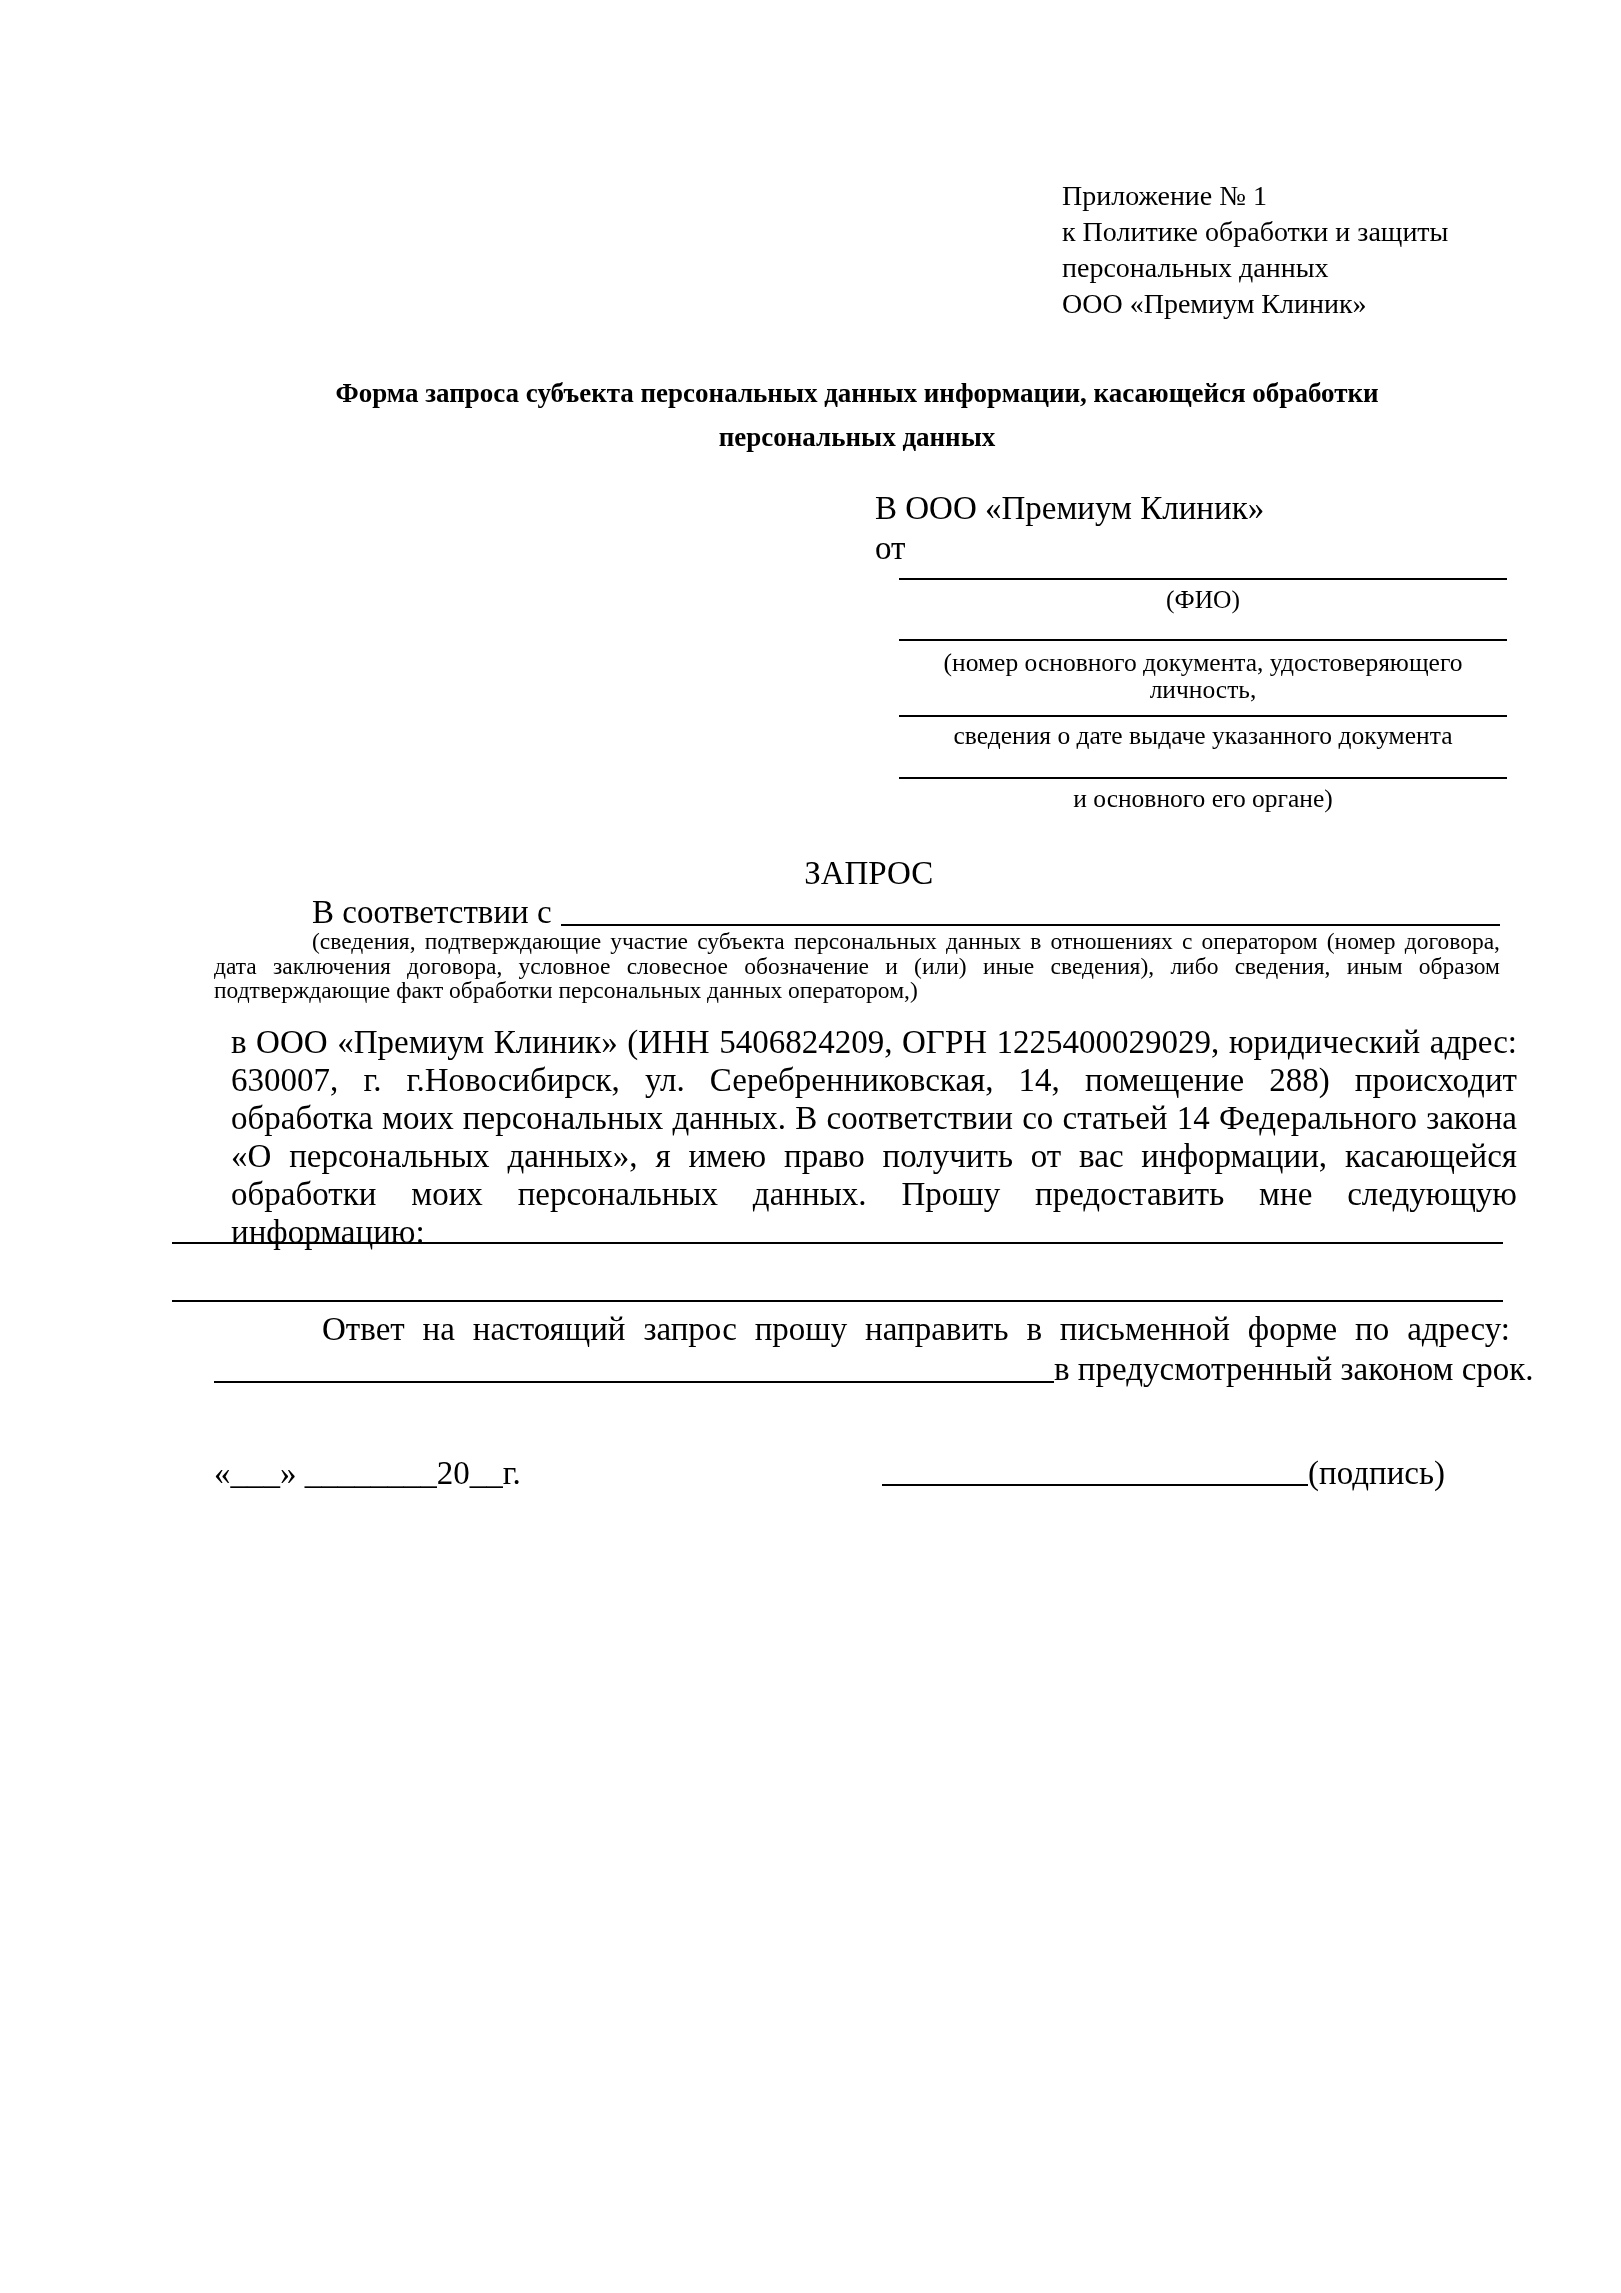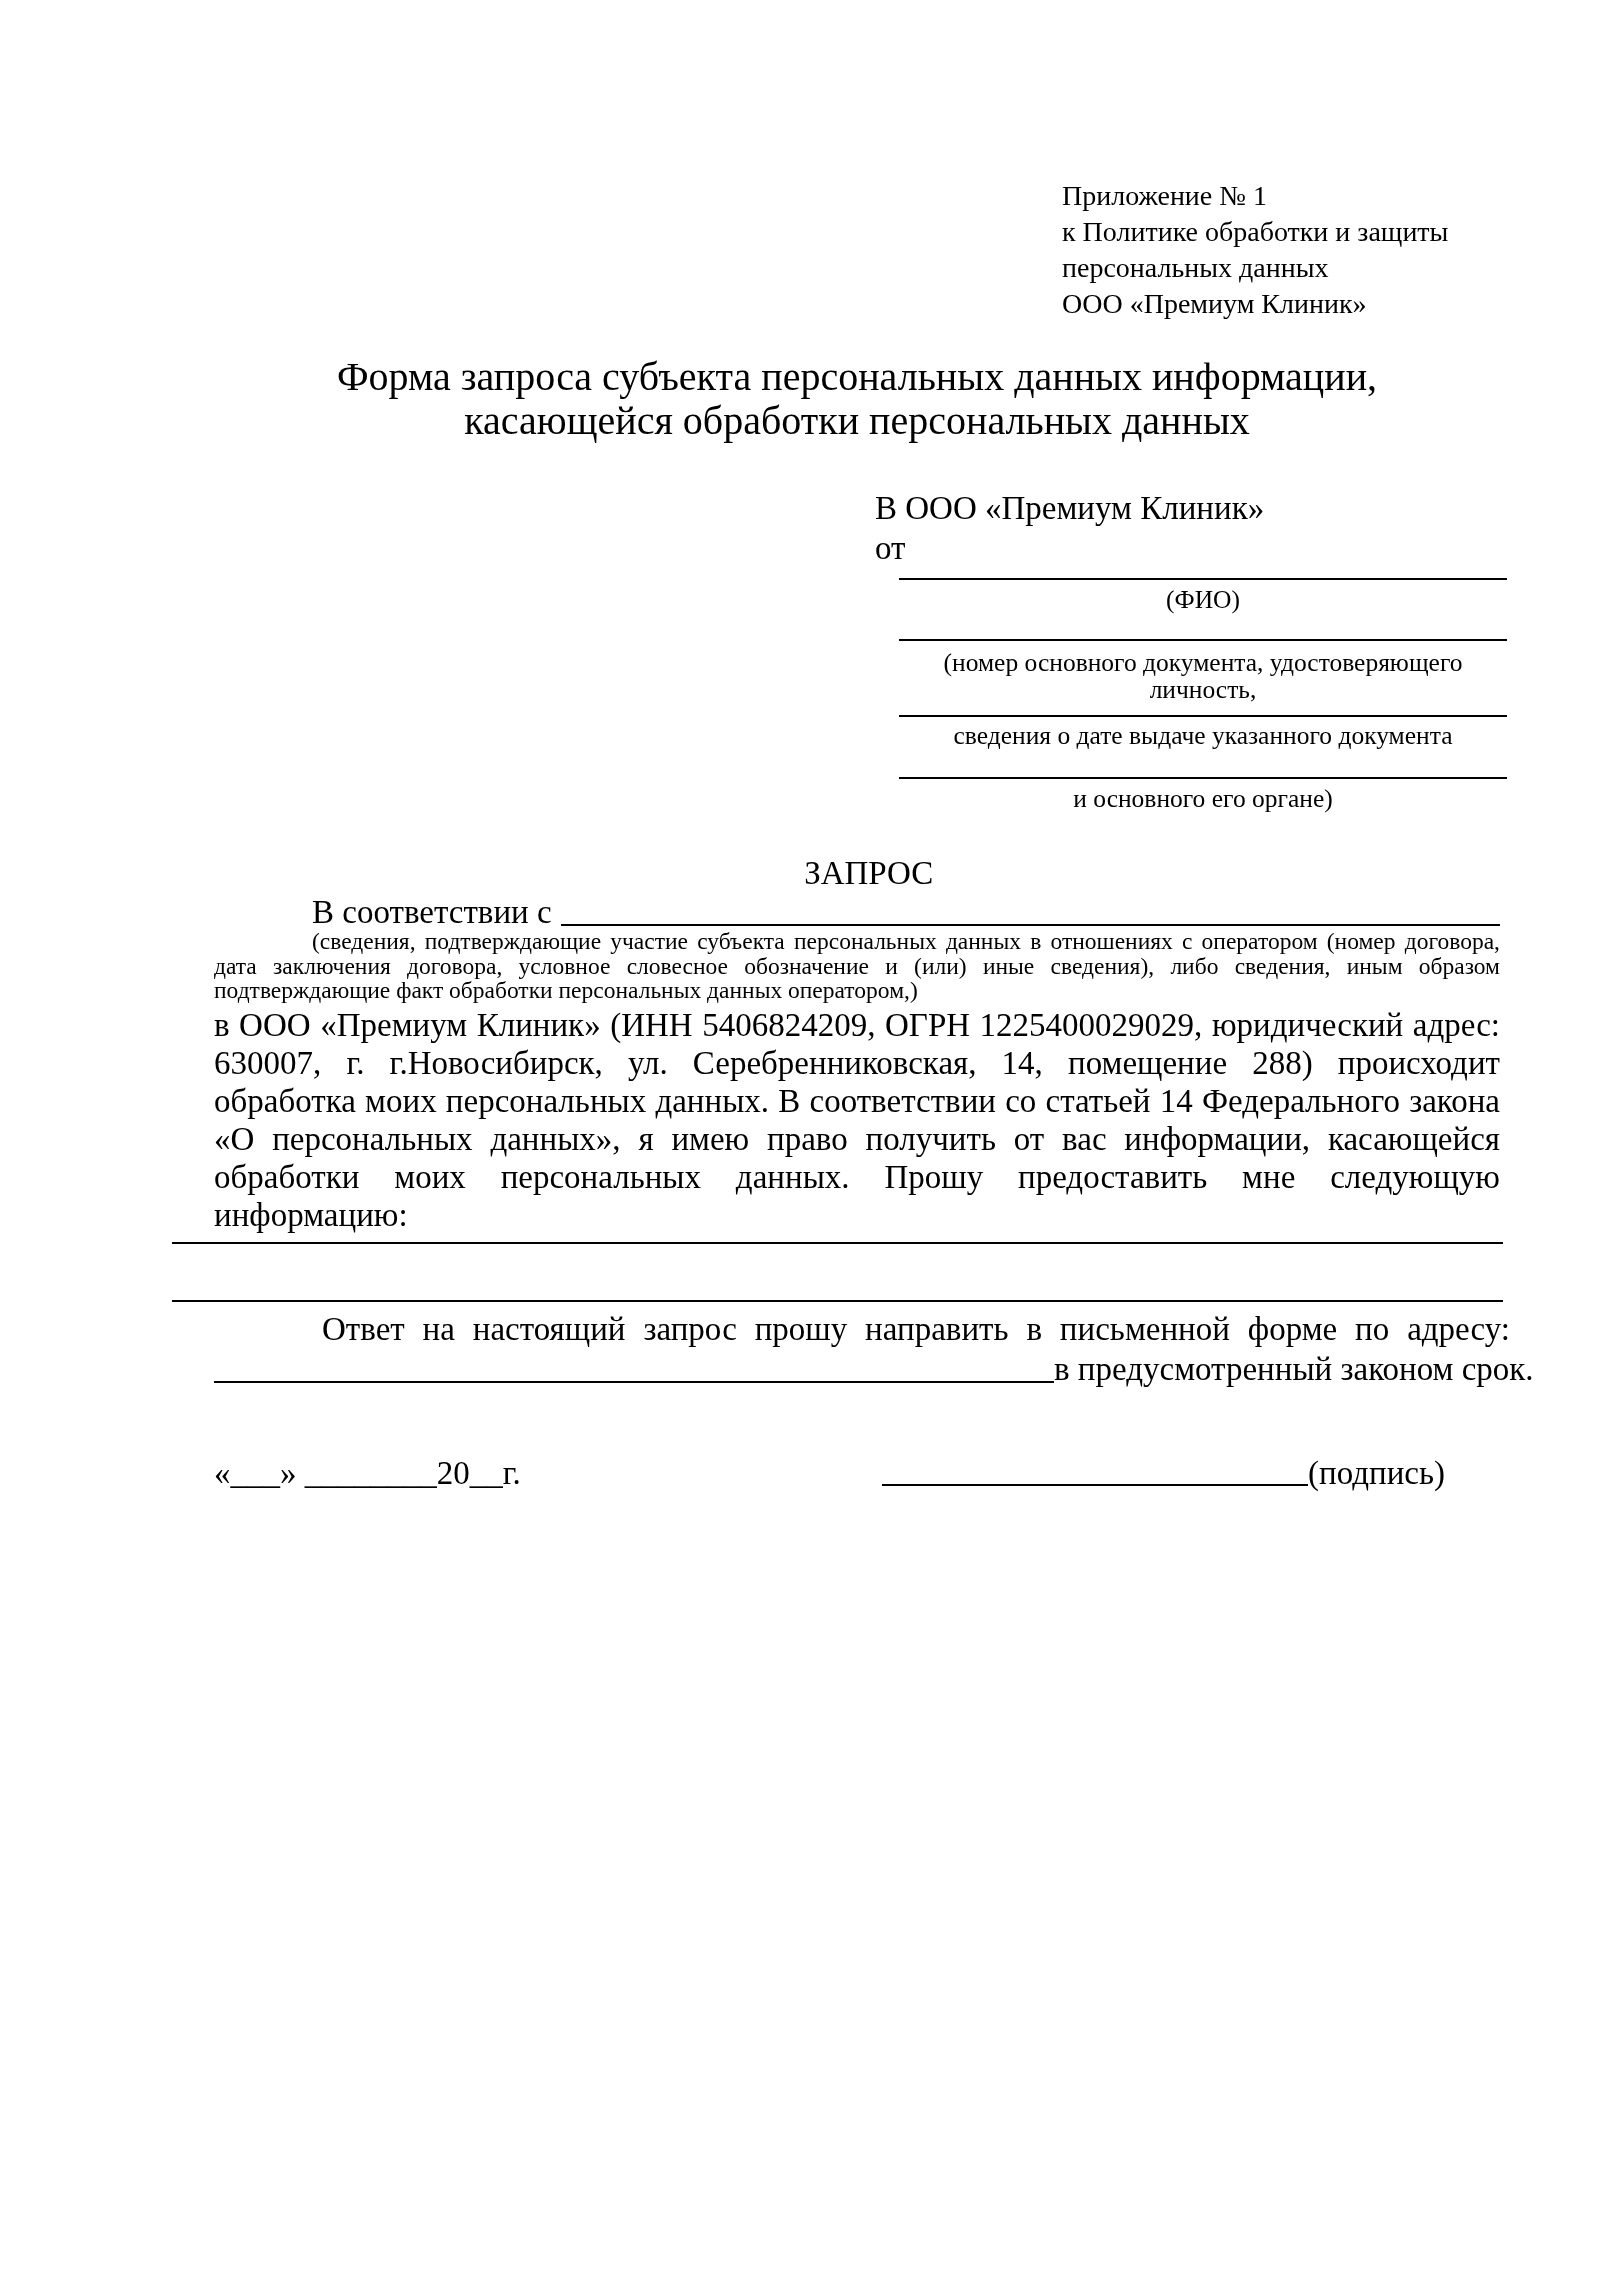--- a/index.html
+++ b/index.html
@@ -14,21 +14,21 @@
     overflow: hidden;
     padding-left: 35px;
   }
   .abs { position: absolute; }
 
   
   .appendix { left: 1062px; top: 178px; font-size: 28px; line-height: 36px; white-space: nowrap; }
 
   
   .title-wrap { left: 214px; top: 355px; width: 1286px; text-align: center; }
-  .title { display: inline-block; max-width: 1166px; font-weight: normal; font-size: 40px; line-height: 44px; margin: 0; }
+  .title { display: inline-block; max-width: 1166px; font-weight: bold; font-size: 27px; line-height: 44px; margin: 16px; }
 
   
   .addr-to   { left: 875px; top: 490px; font-size: 33px; white-space: nowrap; }
   .addr-from { left: 875px; top: 530px; font-size: 33px; }
 
   .blank-rule { left: 899px; width: 608px; height: 0; border-top: 2px solid #000; }
   .blank-cap  { left: 899px; width: 608px; text-align: center; font-size: 25.5px; line-height: 27.4px; }
 
   
   .zapros { left: 214px; top: 855px; width: 1286px; text-align: center; padding-left: 23.5px; font-size: 33px; box-sizing: border-box; }
@@ -36,21 +36,21 @@
   
   .accordance { left: 214px; top: 894px; width: 1286px; display: flex; align-items: flex-end; font-size: 33px; }
   .acc-text { white-space: pre; padding-left: 98px; }
   .acc-line { flex: 1 1 auto; border-bottom: 2.9px solid #000; margin-left: 9.8px; margin-bottom: 4.9px; }
 
   
   .small-print { left: 214px; top: 929px; width: 1286px; margin: 0;
                  font-size: 23.5px; line-height: 24.5px; text-align: justify; text-indent: 98px; }
 
   
-  .main-para { left: 214px; top: 1006px; width: 1286px; margin: 0;
+  .main-para { left: 214px; top: 1006px; width: 1286px; margin: 17px;
                font-size: 33px; line-height: 38px; text-align: justify; }
 
   
   .ruled-line { left: 172px; width: 1331px; height: 0; border-top: 2.9px solid #000; }
 
   
   .reply-1 { left: 224px; top: 1310px; width: 1286px; margin: 0; font-size: 33px; line-height: 39px;
              text-align: justify; text-align-last: justify; text-indent: 98px; }
   .reply-2 { left: 214px; top: 1351px; width: 1304px; display: flex; align-items: flex-end; font-size: 33px; }
   .reply-2 .addr-line { flex: 0 0 840px; border-bottom: 2.9px solid #000; margin-bottom: 4.9px; }

